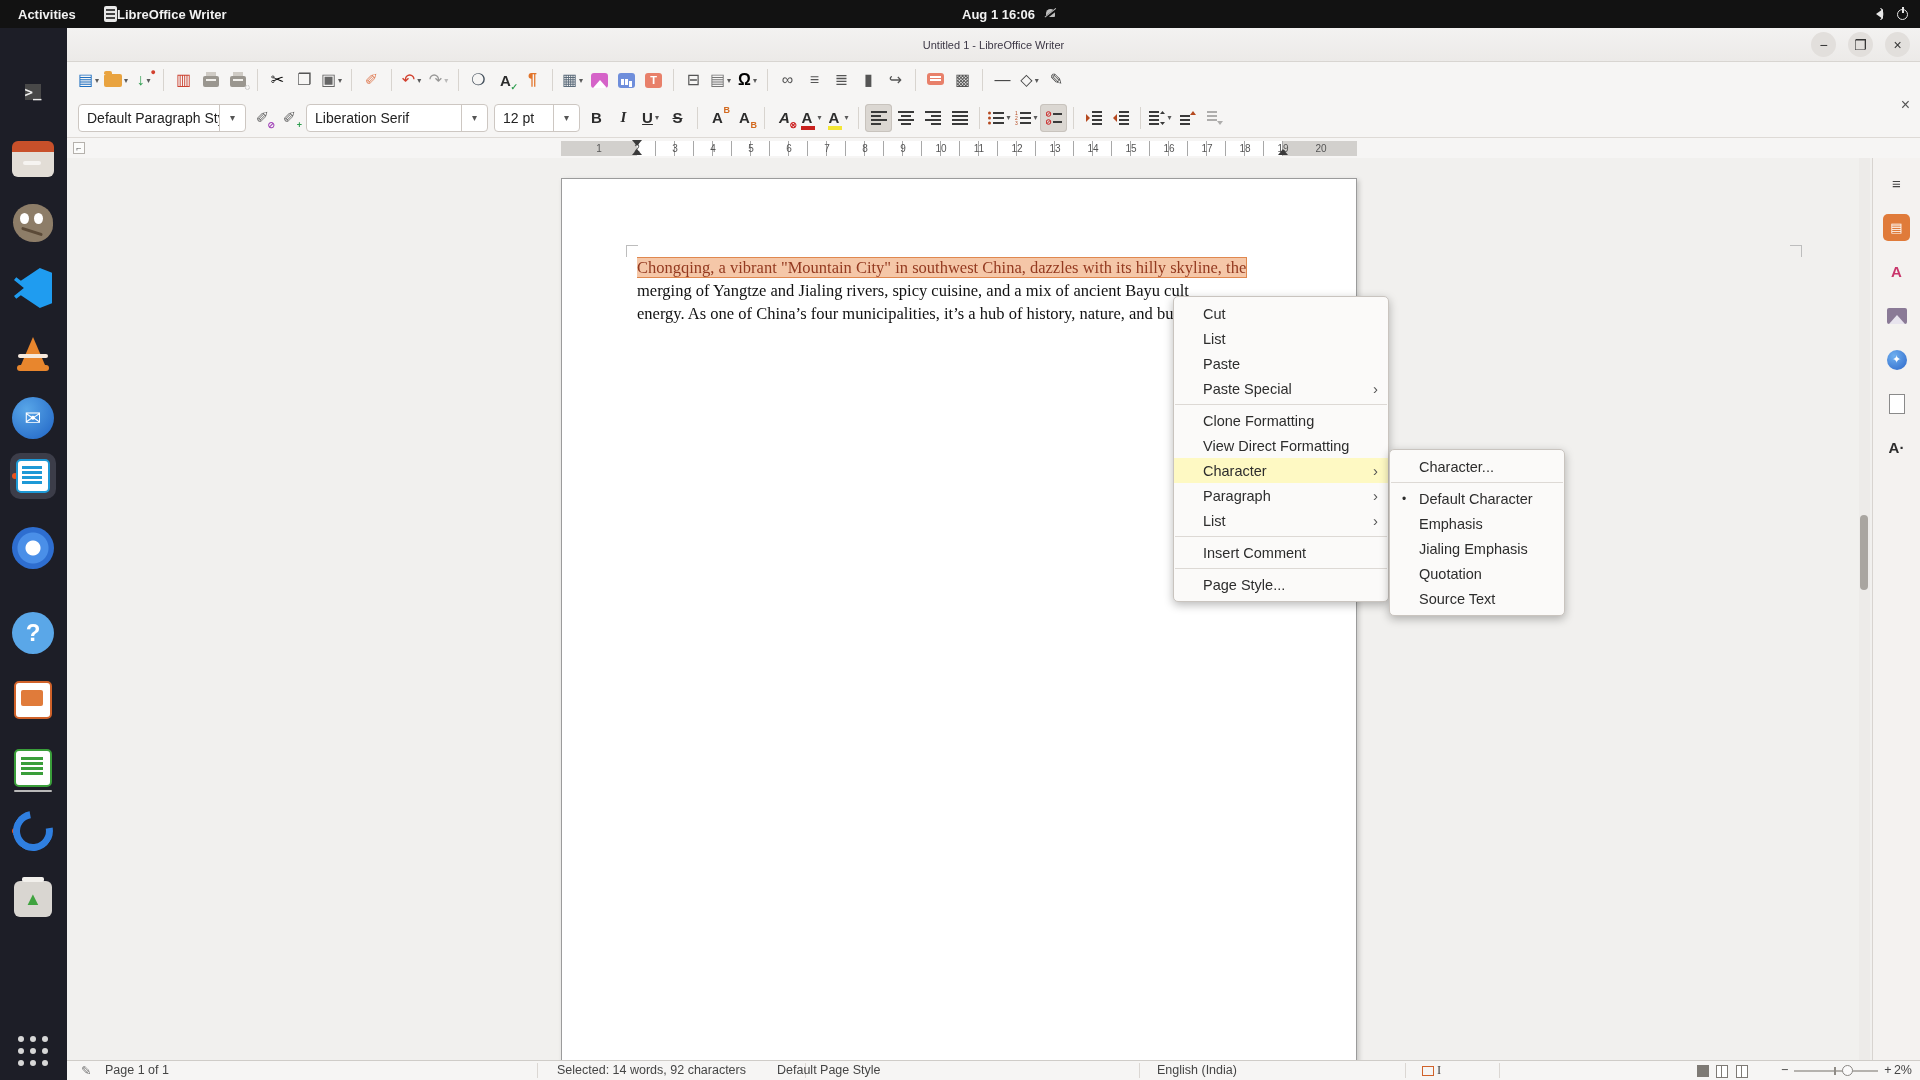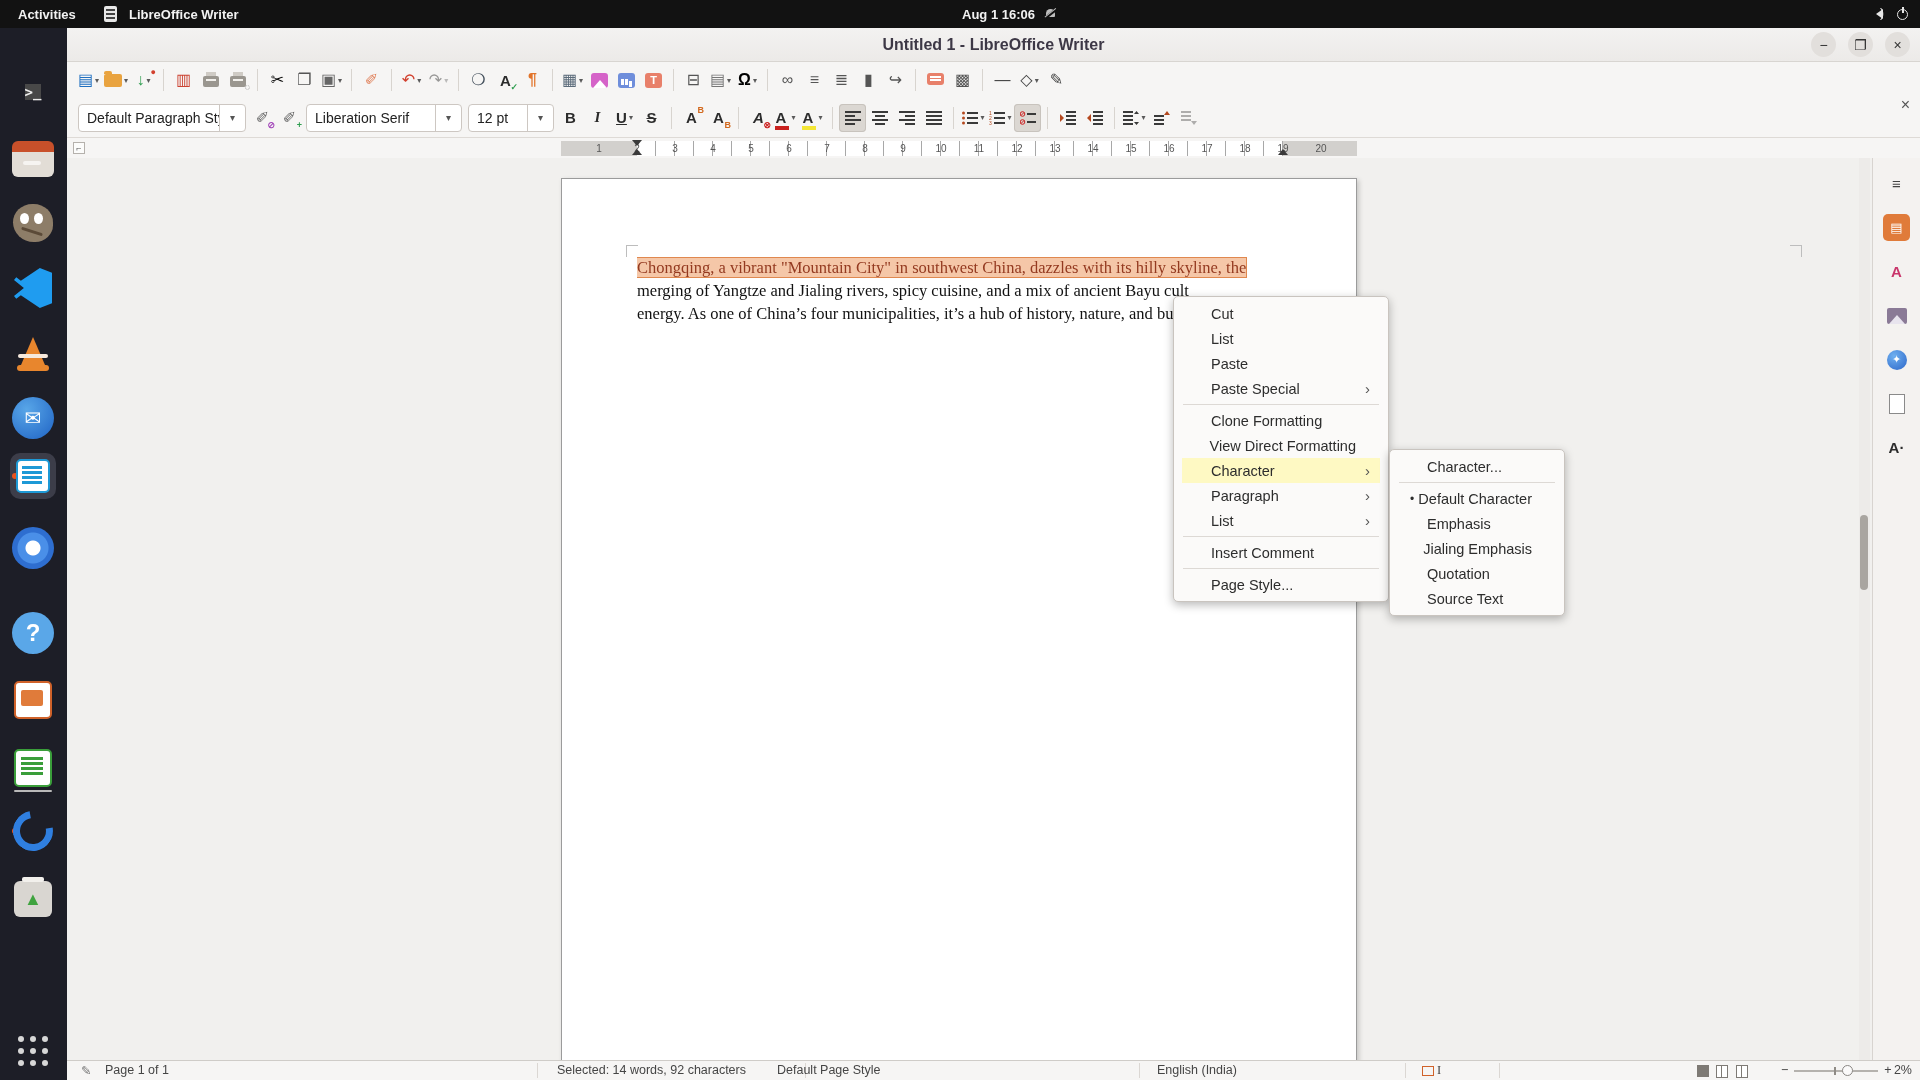--- a/index.html
+++ b/index.html
@@ -2,21 +2,21 @@
 <html><head>
 <meta charset="utf-8">
 <style>
   *{margin:0;padding:0;box-sizing:border-box}
   html,body{width:1920px;height:1080px;overflow:hidden;background:#f1f0ee;
     font-family:"Liberation Sans",sans-serif;-webkit-font-smoothing:antialiased}
   
   .topbar{position:absolute;left:0;top:0;width:1920px;height:28px;background:#121212;
     color:#f2f2f2;font-size:13px;display:flex;align-items:center;z-index:50}
   .tb-activities{margin-left:18px;font-weight:bold}
-  .tb-app{position:absolute;left:104px;display:flex;align-items:center;gap:12px;font-weight:bold}
+  .tb-app{position:absolute;left:104px;display:flex;align-items:center;gap:0;font-weight:bold}
   .tb-appicon{width:13px;height:16px;background:#e8e8e8;border-radius:2px;position:relative}
   .tb-appicon::after{content:"";position:absolute;left:2px;top:3px;width:9px;height:2px;
     box-shadow:0 0 #444,0 4px #444,0 8px #444;background:#444}
   .tb-clock{position:absolute;left:962px;display:flex;align-items:center;gap:10px;font-weight:bold}
   .bell{width:11px;height:10px;position:relative;opacity:.85}
   .bell::before{content:"";position:absolute;left:1px;top:0;width:9px;height:8px;background:#dcdcdc;
     border-radius:5px 5px 1px 1px}
   .bell::after{content:"";position:absolute;left:-1px;top:3px;width:14px;height:2px;background:#121212;
     border-top:1.5px solid #dcdcdc;transform:rotate(-38deg)}
   .tb-right{position:absolute;right:12px;display:flex;align-items:center;gap:14px}
@@ -55,21 +55,21 @@
   .dk-sep{position:absolute;left:14px;width:38px;height:2px;background:#b9b9b9;border-radius:1px}
   .d-upd{width:40px;height:40px;border:7px solid #2f7fe0;border-top-color:transparent;border-radius:50%;transform:rotate(35deg)}
   .d-trash{width:38px;height:36px;background:#d9d6d1;border-radius:6px;position:relative;color:#3fa33f;font-size:18px;display:flex;align-items:center;justify-content:center;font-weight:bold}
   .d-trash::before{content:"";position:absolute;top:-4px;left:8px;width:22px;height:5px;background:#f2f0ec;border-radius:2px}
   .d-apps{width:6px;height:6px;border-radius:50%;background:#d7d7d7;color:#d7d7d7;
     box-shadow:12px 0,24px 0,0 12px,12px 12px,24px 12px,0 24px,12px 24px,24px 24px;margin:-24px 0 0 -24px}
   
   .win{position:absolute;left:67px;top:28px;right:0;bottom:0;display:flex;flex-direction:column;background:#f6f5f4}
   .titlebar{height:34px;background:linear-gradient(#f3f2f1,#eceae8);border-bottom:1px solid #d8d5d1;
     display:flex;align-items:center;justify-content:center;position:relative}
-  .title{font-weight:bold;font-size:16px;color:#3d3846}
+  .title{font-weight:normal;font-size:11px;color:#3d3846}
   .winbtns{position:absolute;right:10px;top:4px;display:flex;gap:12px}
   .wbtn{width:25px;height:25px;border-radius:50%;background:#e2dfdc;color:#333;display:flex;
     align-items:center;justify-content:center;font-size:14px}
   
   .menubar{height:30px;display:flex;align-items:center;padding-left:10px;font-size:14.5px;color:#2e2e2e;position:relative}
   .mb-item{padding:3px 9px;border-radius:4px}
   .mb-close{position:absolute;right:10px;color:#555;font-size:16px}
   
   .tb1{height:36px;display:flex;align-items:center;padding:0 8px;border-bottom:0}
   .tb2{height:40px;display:flex;align-items:center;padding:0 8px;border-bottom:1px solid #dedad6}
@@ -144,21 +144,21 @@
   .vw{display:inline-block;width:12px;height:12px;border:1px solid #7e7a75;vertical-align:middle;margin-right:4px;background:#fff}
   .vw.f{background:#7e7a75}
   .vw.b2{border:none;position:relative}
   .vw.b2::before,.vw.b2::after{content:"";position:absolute;top:0;width:5px;height:11px;border:1px solid #7e7a75;background:#fff}
   .vw.b2::before{left:0}.vw.b2::after{right:0}
   .ztrack{display:inline-block;width:84px;height:2px;background:#b5b2ae;vertical-align:middle;position:relative;margin:0 6px}
   .ztick{position:absolute;left:40px;top:-3px;width:1.5px;height:8px;background:#8f8b86}
   .zthumb{position:absolute;left:48px;top:-5px;width:11px;height:11px;border-radius:50%;background:#fbfafa;border:1px solid #8a8784}
   
   .menu{position:absolute;background:#fbfaf9;border:1px solid #c9c4bf;border-radius:5px;
-    box-shadow:0 3px 10px rgba(0,0,0,.28);padding:4px 8px;z-index:60}
+    box-shadow:0 3px 10px rgba(0,0,0,.28);padding:4px 0;z-index:60}
   .mi{display:flex;align-items:center;height:25px;padding:0 10px 0 12px;font-size:14.5px;color:#2d2d2d}
   .mi .mb{width:17px;font-size:12px;color:#2d2d2d}
   .mi .ml{flex:1;white-space:nowrap}
   .mi .ma{color:#555;font-size:15px;margin-left:14px}
   .mi.hl{background:#fef9c3}
   .msep{height:1px;background:#ddd9d5;margin:3px 1px}
 </style>
 </head>
 <body>
 
@@ -366,21 +366,21 @@
       <span class="ca">▾</span>
     </span>
     <span class="tbtn">
         <span class="g" style="color:#666">✐</span>
         <span class="badge" style="color:#a347ba">⊘</span>
       </span>
     <span class="tbtn">
         <span class="g" style="color:#666">✐</span>
         <span class="badge" style="color:#2e9e4f">+</span>
       </span>
-    <span class="combo" style="width:156px">
+    <span class="combo" style="width:182px">
       <span class="cv" style="flex:1">Liberation Serif</span>
       <span class="ca">▾</span>
     </span>
     <span class="combo" style="width:86px">
       <span class="cv" style="flex:1">12 pt</span>
       <span class="ca">▾</span>
     </span>
     <span class="tbtn">
         <span class="ic-fontA" style="font-weight:900">B</span>
       </span>

